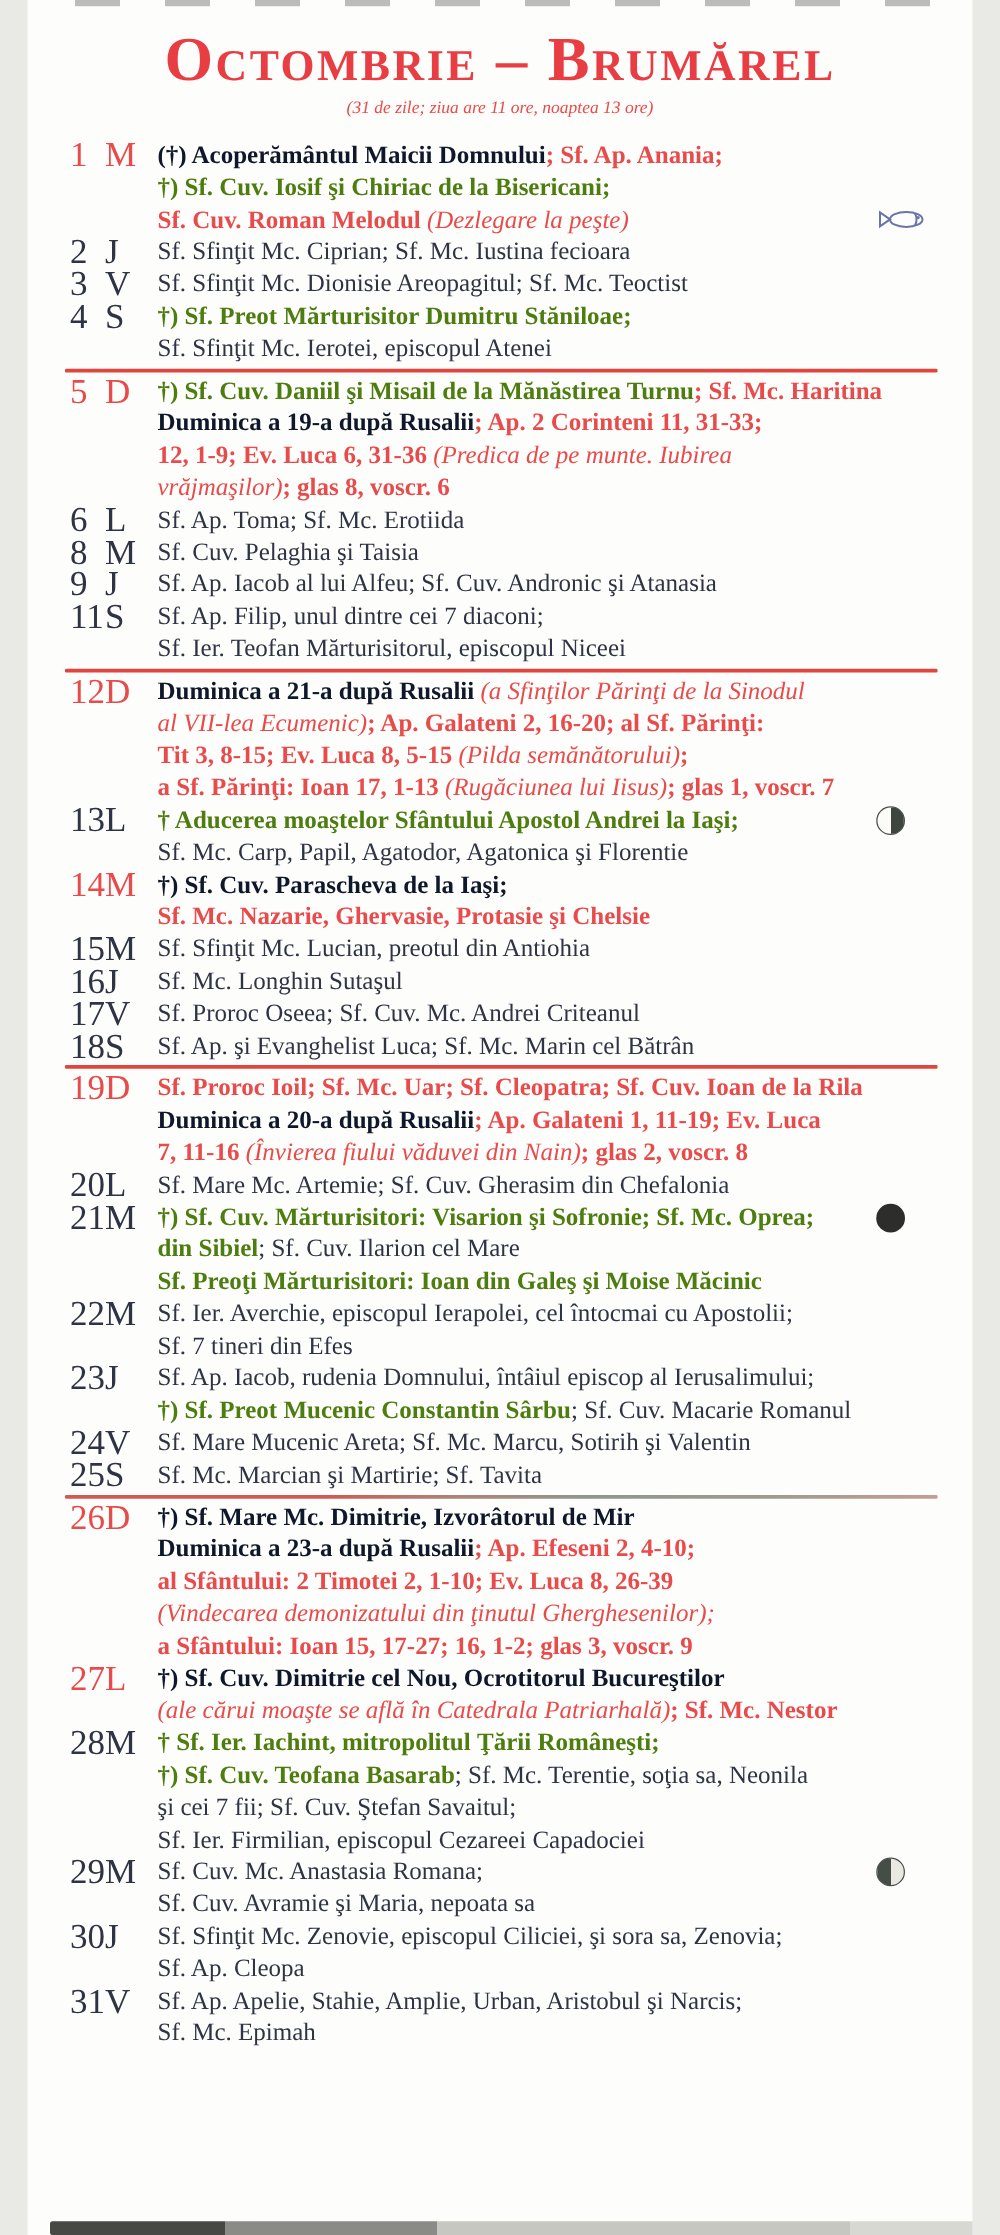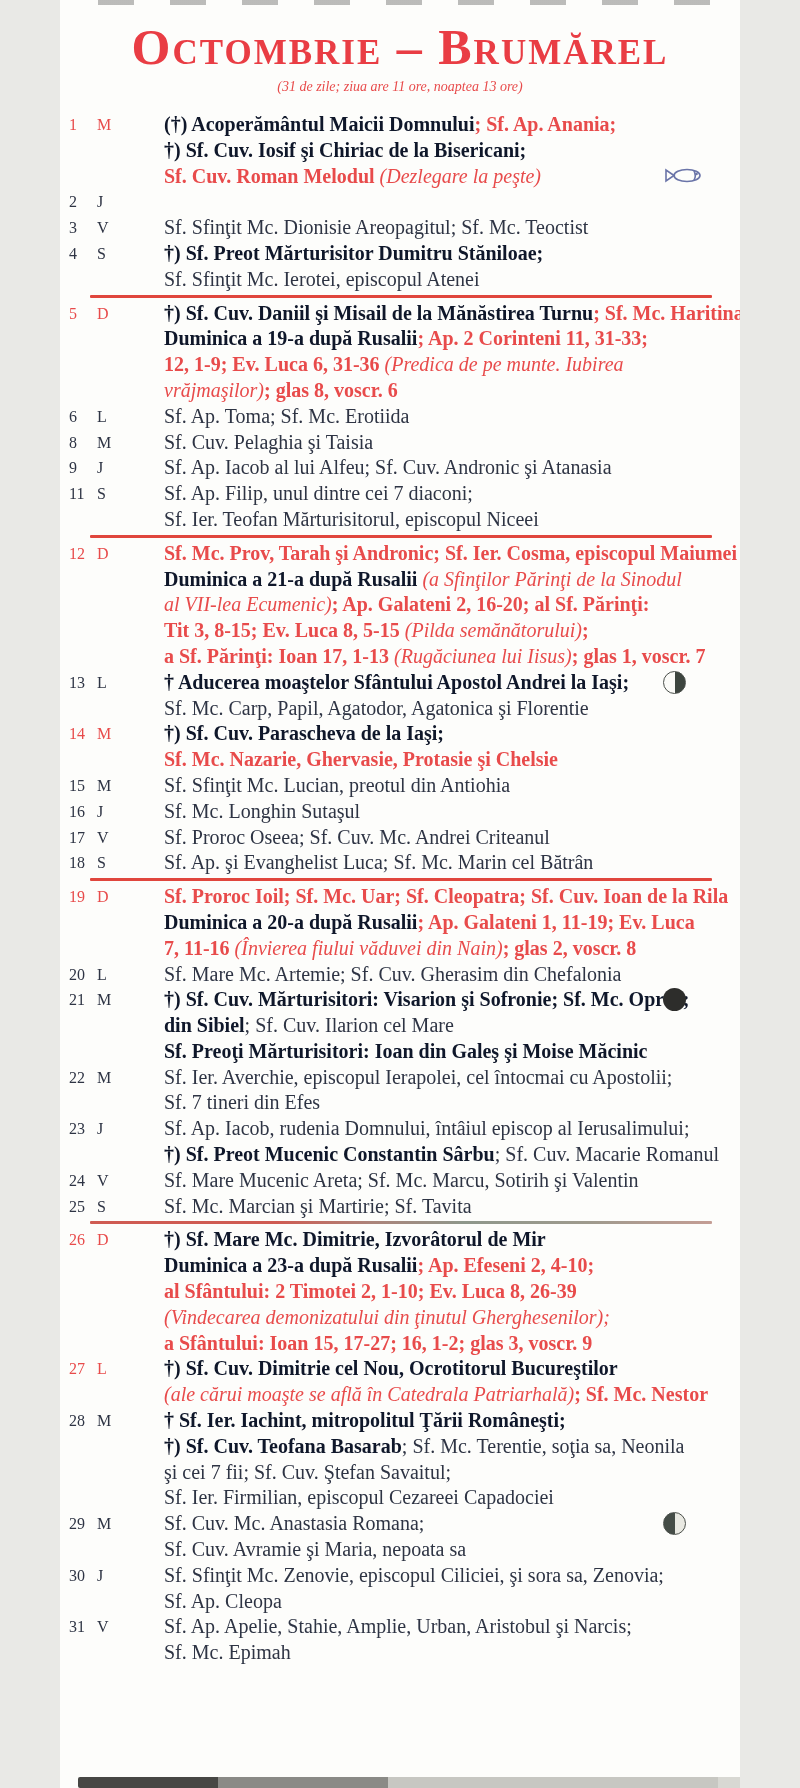--- a/index.html
+++ b/index.html
@@ -1,18 +1,18 @@
 <!DOCTYPE html>
 <html><head>
 <meta charset="utf-8">
 <style>
   html,body{margin:0;padding:0;background:#e9e9e6;}
   .page{
     position:relative;
-    width:680px;height:1788px;
+    width:756px;height:1788px;
     margin:0 auto;
     background:#fdfdfb;
     font-family:"Liberation Serif","DejaVu Serif",serif;
     overflow:hidden;
     box-sizing:border-box;
   }
   
   .top-artifacts{
     position:absolute;top:0;left:38px;right:6px;height:5px;
     background:repeating-linear-gradient(to right,#a6a6a4 0 36px,transparent 36px 72px);
@@ -38,38 +38,38 @@
     font-style:italic;
     font-size:14px;line-height:24px;
     color:#e84b4b;
     margin-top:3px;
   }
   
   .rows{margin-top:13px;}
   .row{display:flex;align-items:flex-start;}
   .daycell{
     width:104px;box-sizing:border-box;
-    padding-left:9px;
-    font-size:16px;line-height:25.8px;
+    padding-left:34px;
+    font-size:28px;line-height:25.8px;
     color:#2e3444;
     white-space:nowrap;
     flex:none;
   }
   .daycell.red{color:#e84b4b;}
   .daynum{display:inline-block;width:28px;}
   .content{flex:1;min-width:0;}
   .line{
     position:relative;
     font-size:20px;line-height:25.8px;
     white-space:nowrap;
     padding-right:26px;
   }
   
   .s-n {color:#2e3444;}
-  .s-nb{color:#0f172a;font-weight:bold;}
+  .s-nb{color:#4d7c0f;font-weight:bold;}
   .s-r {color:#e84b4b;font-weight:bold;}
   .s-rb{color:#0f172a;font-weight:bold;}
   .s-ri{color:#e84b4b;font-style:italic;}
   
   .sep{height:3px;margin:2px 28px 3px 30px;background:#e0463d;border-radius:1px;}
   .sep.muted{background:linear-gradient(to right,#cf5b52 0 30%,#ac8379 45%,#8e978b 60%,#9e9a8d 80%,#c49d94 100%);}
   
   .icon-wrap{position:absolute;top:1px;right:54px;}
   .icon-wrap.fish-pos{right:36px;top:3px;}
   .moon{display:inline-block;width:23px;height:23px;border-radius:50%;box-sizing:border-box;}
@@ -99,20 +99,23 @@
                   <ellipse cx="23" cy="8.5" rx="13" ry="6"></ellipse>
                   <path d="M30 3.8 Q32.5 8.5 30 13.2"></path>
                 </g>
                 <circle cx="32.5" cy="7" r="1.3" fill="#6a74a8"></circle>
               </svg>
             </span></div>
         </div>
       </div>
       <div class="row">
         <div class="daycell "><span class="daynum">2</span><span class="dayletter">J</span></div>
+        <div class="content">
+          <div class="line"><span class="s-n">Sf. Sfinţit Mc. Ciprian; Sf. Mc. Iustina fecioara</span></div>
+        </div>
       </div>
       <div class="row">
         <div class="daycell "><span class="daynum">3</span><span class="dayletter">V</span></div>
         <div class="content">
           <div class="line"><span class="s-n">Sf. Sfinţit Mc. Dionisie Areopagitul; Sf. Mc. Teoctist</span></div>
         </div>
       </div>
       <div class="row">
         <div class="daycell "><span class="daynum">4</span><span class="dayletter">S</span></div>
         <div class="content">
@@ -152,21 +155,20 @@
         <div class="daycell "><span class="daynum">11</span><span class="dayletter">S</span></div>
         <div class="content">
           <div class="line"><span class="s-n">Sf. Ap. Filip, unul dintre cei 7 diaconi;</span></div>
           <div class="line"><span class="s-n">Sf. Ier. Teofan Mărturisitorul, episcopul Niceei</span></div>
         </div>
       </div>
       <div class="sep"></div>
       <div class="row">
         <div class="daycell red"><span class="daynum">12</span><span class="dayletter">D</span></div>
         <div class="content">
-          <div class="line"><span class="s-r">Sf. Mc. Prov, Tarah şi Andronic; Sf. Ier. Cosma, episcopul Maiumei</span></div>
           <div class="line"><span class="s-rb">Duminica a 21-a după Rusalii </span><span class="s-ri">(a Sfinţilor Părinţi de la Sinodul</span></div>
           <div class="line"><span class="s-ri">al VII-lea Ecumenic)</span><span class="s-r">; Ap. Galateni 2, 16-20; al Sf. Părinţi:</span></div>
           <div class="line"><span class="s-r">Tit 3, 8-15; Ev. Luca 8, 5-15 </span><span class="s-ri">(Pilda semănătorului)</span><span class="s-r">;</span></div>
           <div class="line"><span class="s-r">a Sf. Părinţi: Ioan 17, 1-13 </span><span class="s-ri">(Rugăciunea lui Iisus)</span><span class="s-r">; glas 1, voscr. 7</span></div>
         </div>
       </div>
       <div class="row">
         <div class="daycell "><span class="daynum">13</span><span class="dayletter">L</span></div>
         <div class="content">
           <div class="line"><span class="s-nb">† Aducerea moaştelor Sfântului Apostol Andrei la Iaşi;</span><span class="icon-wrap"><span class="moon moon-last-quarter"></span></span></div>

